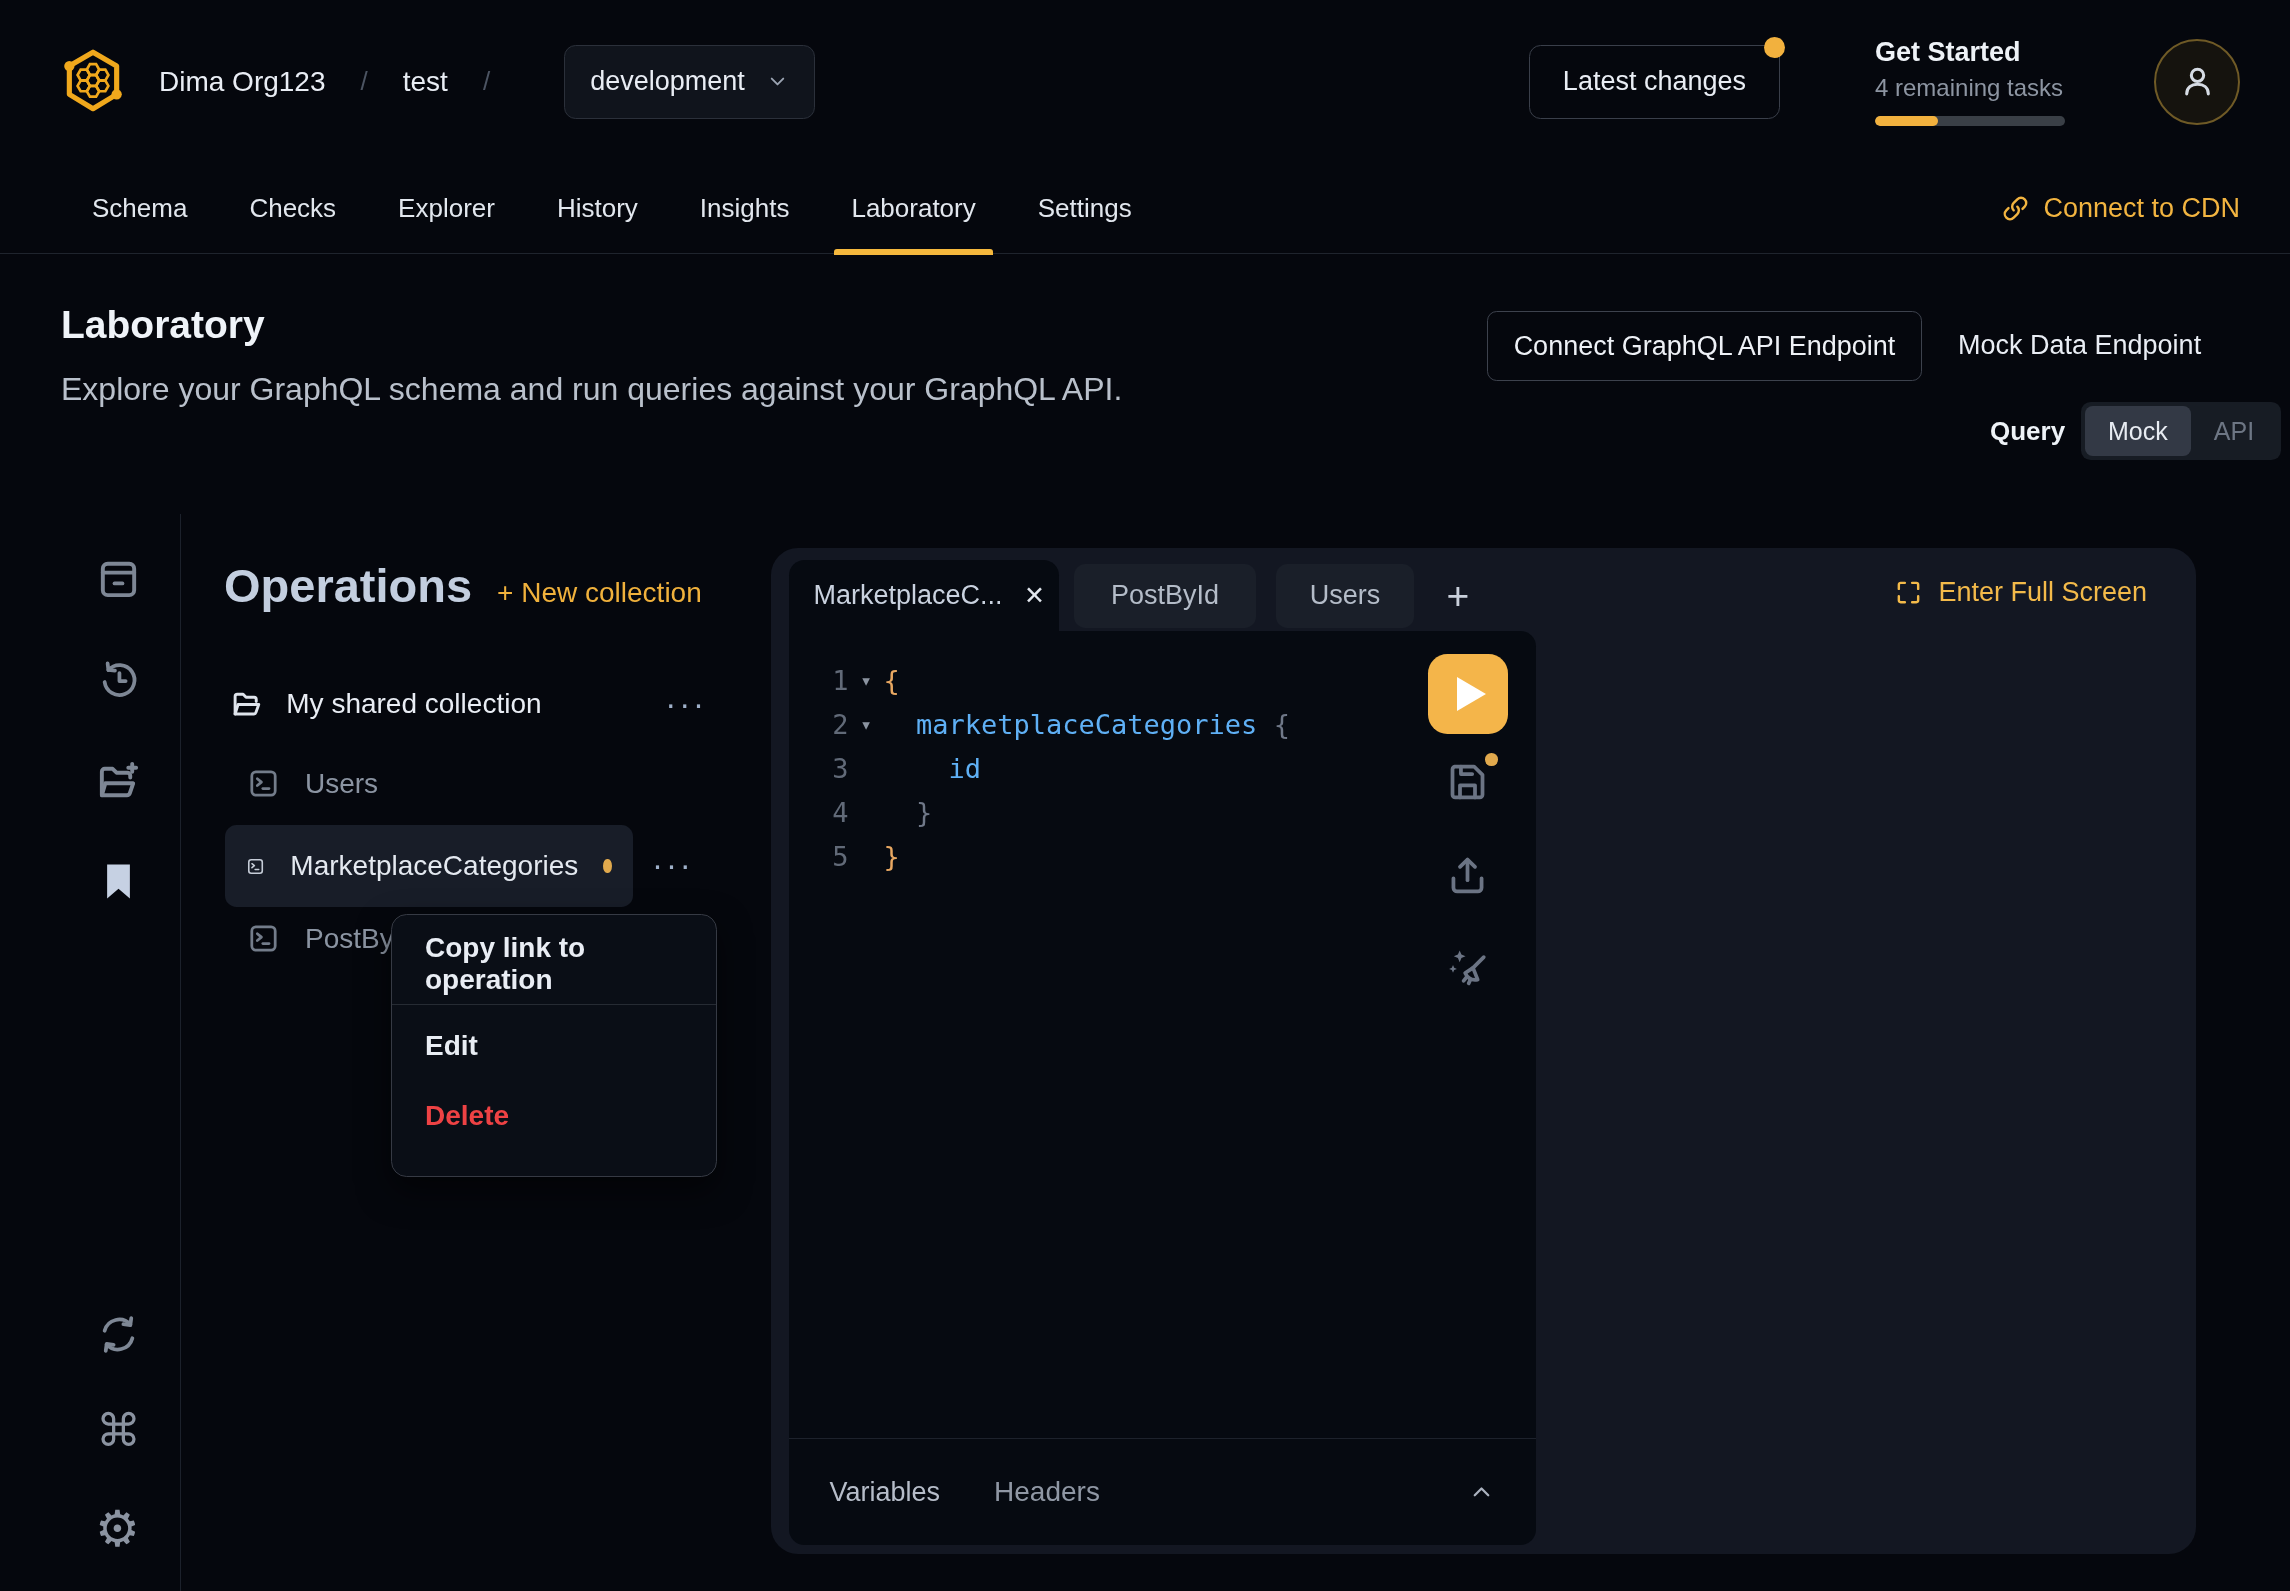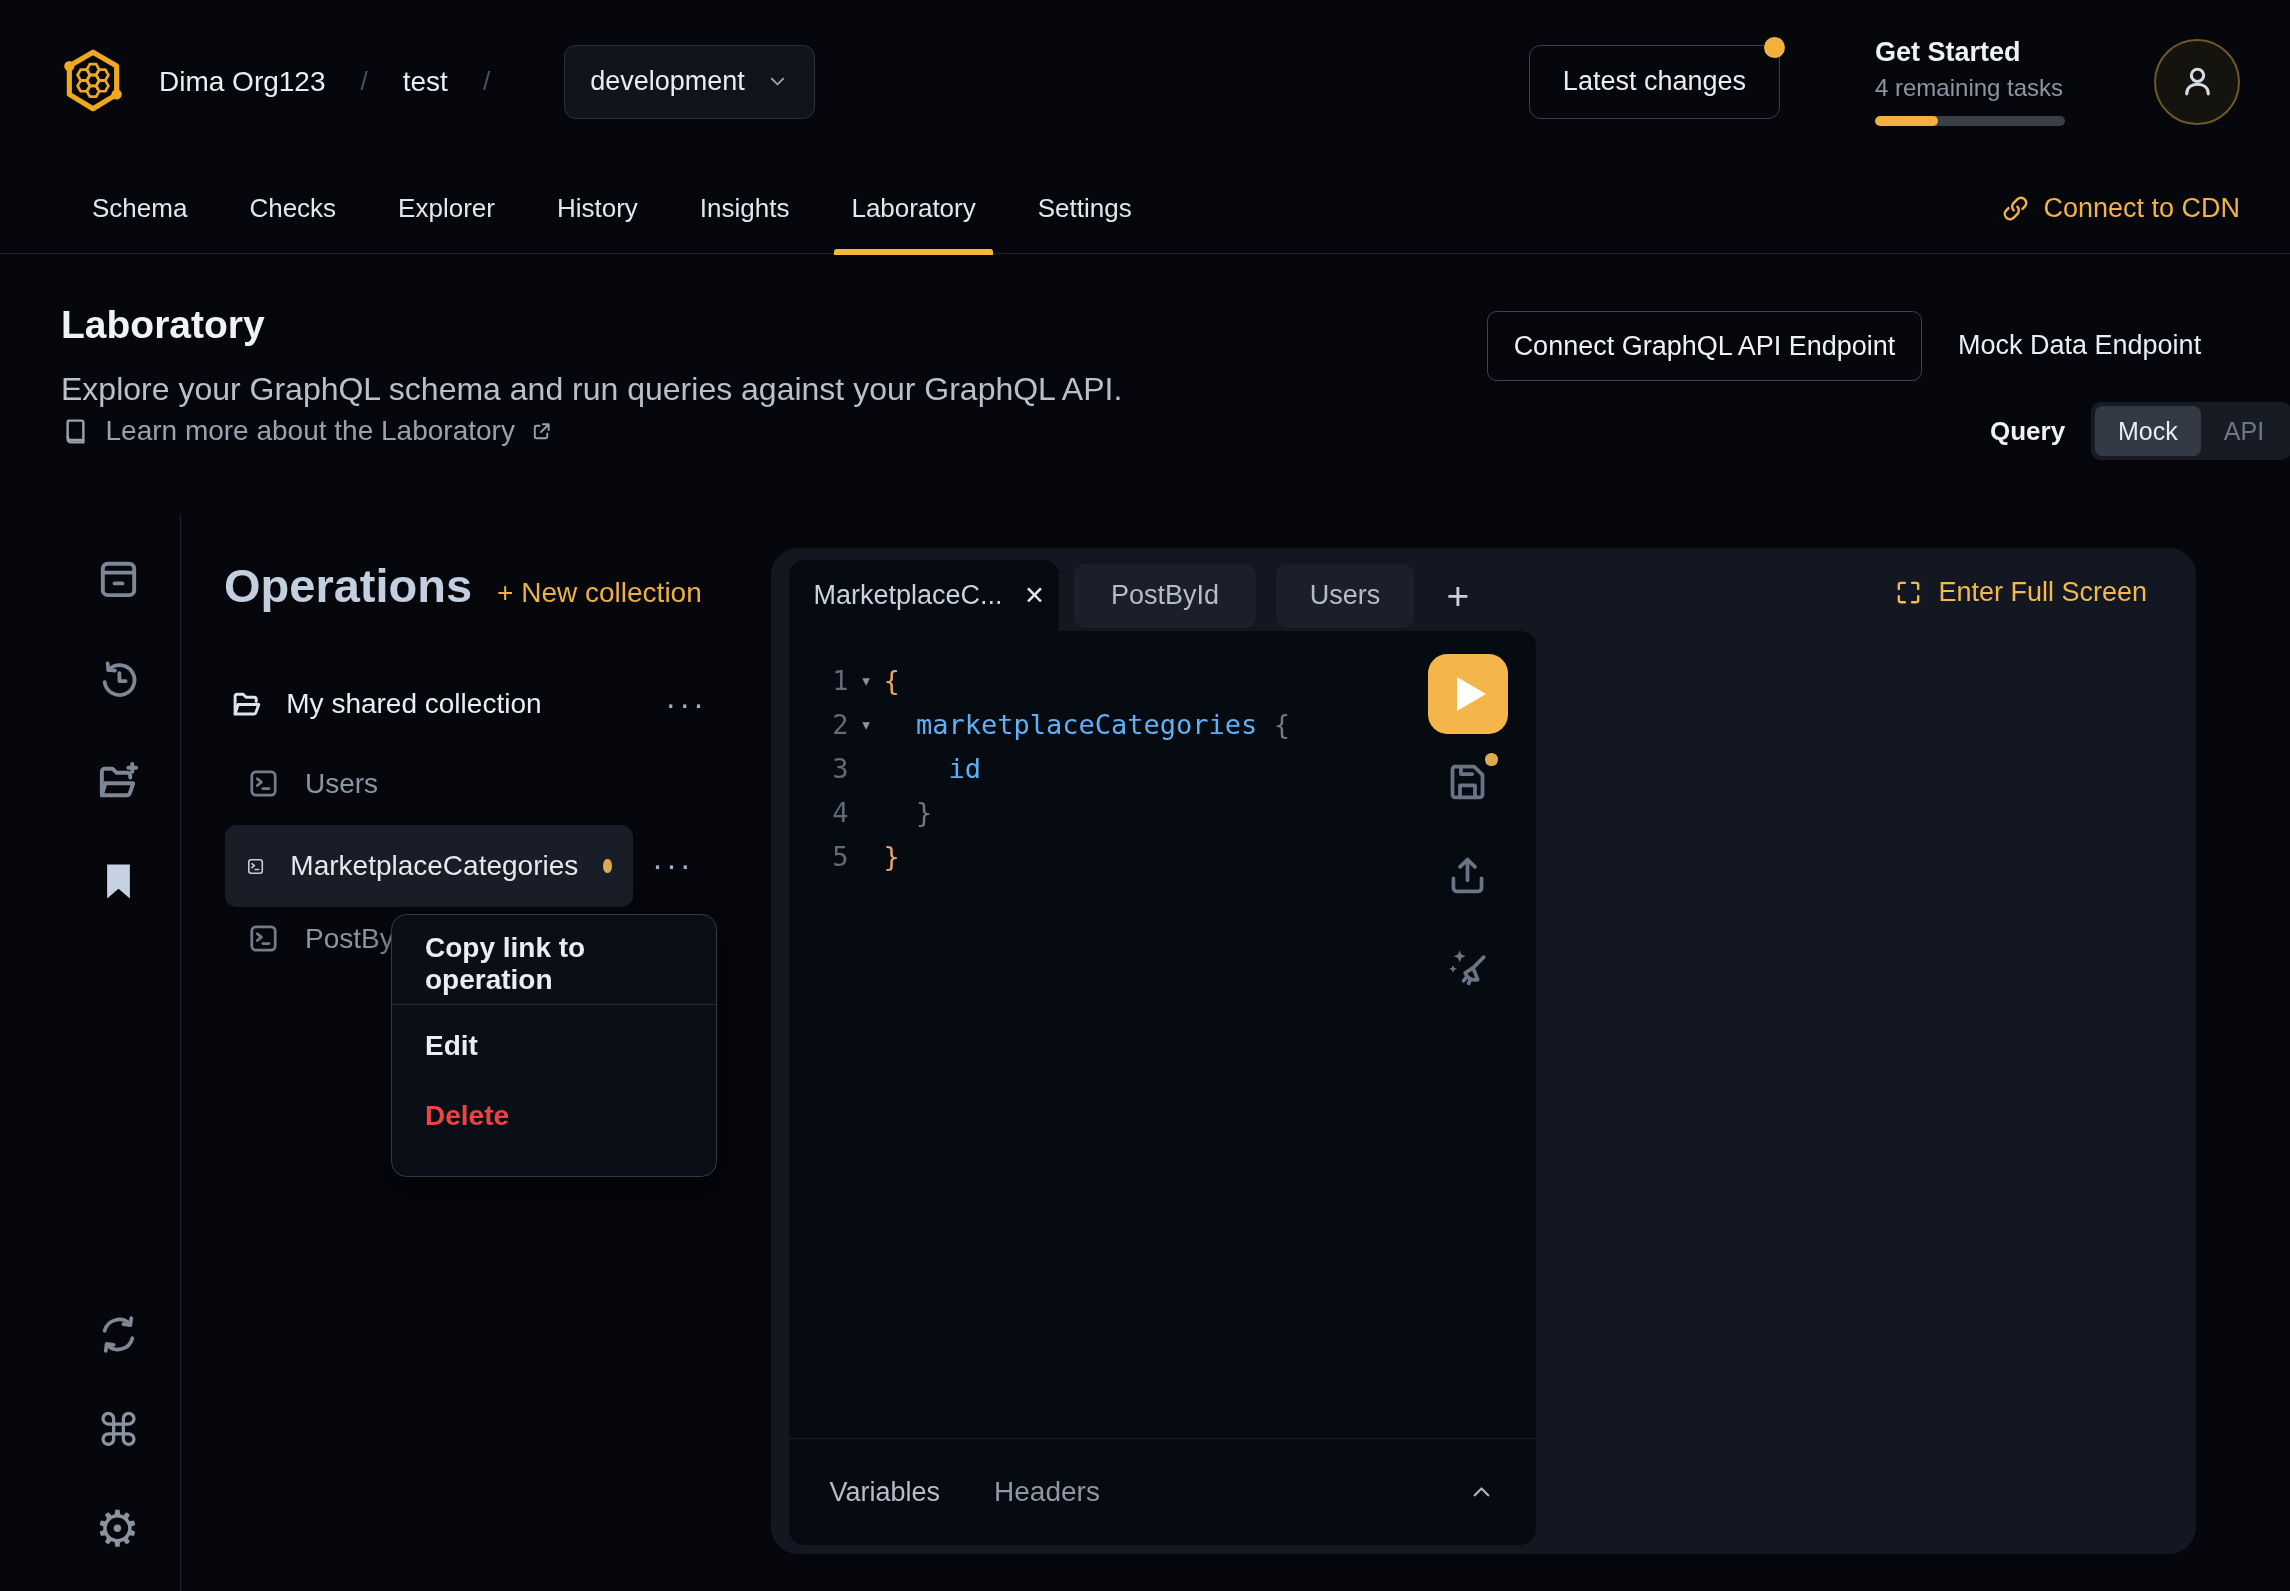--- a/index.html
+++ b/index.html
@@ -39,21 +39,21 @@
 
   
   .pg-title{position:absolute;left:61px;top:303px;font-size:39px;font-weight:700;color:#eff3f8;}
   .pg-sub{position:absolute;left:61px;top:371px;font-size:32px;color:#b9c0cb;}
   .learn{position:absolute;left:61px;top:415px;display:flex;align-items:center;gap:15.5px;
          font-size:28px;color:#99a1ae;cursor:pointer;}
   .connect-btn{position:absolute;left:1487px;top:311px;width:435px;height:70px;border:1.5px solid #3d424d;
          border-radius:9.7px;display:flex;align-items:center;justify-content:center;font-size:27px;color:#eef1f6;
          background:transparent;cursor:pointer;box-sizing:border-box;}
   .mock-data{position:absolute;left:1958px;top:330px;font-size:27px;color:#e9edf4;cursor:pointer;}
-  .query-row{position:absolute;left:1990px;top:402px;display:flex;align-items:center;gap:26px;}
+  .query-row{position:absolute;left:1990px;top:402px;display:flex;align-items:center;gap:16px;}
   .query-lbl{font-size:26px;font-weight:700;color:#eef2f7;}
   .toggle{background:#171c24;border-radius:9.7px;padding:3.9px;display:flex;}
   .seg{font-size:25px;padding:10.7px 23px;border-radius:7.8px;color:#6d7684;cursor:pointer;}
   .seg.on{background:#333945;color:#e8ecf2;}
 
   
   .rail-ico{position:absolute;color:#7e8795;cursor:pointer;}
   .rail-divider{position:absolute;left:180px;top:514px;width:1px;height:1077px;background:#1c212b;}
   .glyph{font-size:45px;line-height:47px;color:#8b93a1;}
 
@@ -179,31 +179,20 @@
       <svg class="ico" width="29" height="29" viewBox="0 0 24 24" stroke-width="2.2">
         <path d="M10.5 13.5 a4.3 4.3 0 0 1 0-6.1 l3-3 a4.3 4.3 0 0 1 6.1 6.1 l-1.8 1.8"></path>
         <path d="M13.5 10.5 a4.3 4.3 0 0 1 0 6.1 l-3 3 a4.3 4.3 0 0 1 -6.1-6.1 l1.8-1.8"></path>
       </svg>
       <span>Connect to CDN</span>
     </div>
   </div>
 
   <div class="pg-title">Laboratory</div>
   <div class="pg-sub">Explore your GraphQL schema and run queries against your GraphQL API.</div>
-  <div class="learn">
-    <svg class="ico" width="29" height="29" viewBox="0 0 24 24">
-      <path d="M6 3 h11 a1.5 1.5 0 0 1 1.5 1.5 V21 H8 a2.5 2.5 0 0 1 -2.5-2.5 V4.5 A1.5 1.5 0 0 1 7 3"></path>
-      <path d="M5.5 16.5 a2.5 2.5 0 0 0 2.5 2.5 h10.5"></path>
-    </svg>
-    <span>Learn more about the Laboratory</span>
-    <svg class="ico" width="23" height="23" viewBox="0 0 24 24">
-      <path d="M10 6 H6.5 A1.5 1.5 0 0 0 5 7.5 v10 A1.5 1.5 0 0 0 6.5 19 h10 a1.5 1.5 0 0 0 1.5-1.5 V14"></path>
-      <path d="M13.5 4.5 H19.5 V10.5 M19.5 4.5 l-8 8"></path>
-    </svg>
-  </div>
   <div class="connect-btn">Connect GraphQL API Endpoint</div>
   <div class="mock-data">Mock Data Endpoint</div>
   <div class="query-row">
     <span class="query-lbl">Query</span>
     <div class="toggle">
       <span class="seg on">Mock</span>
       <span class="seg">API</span>
     </div>
   </div>
 

